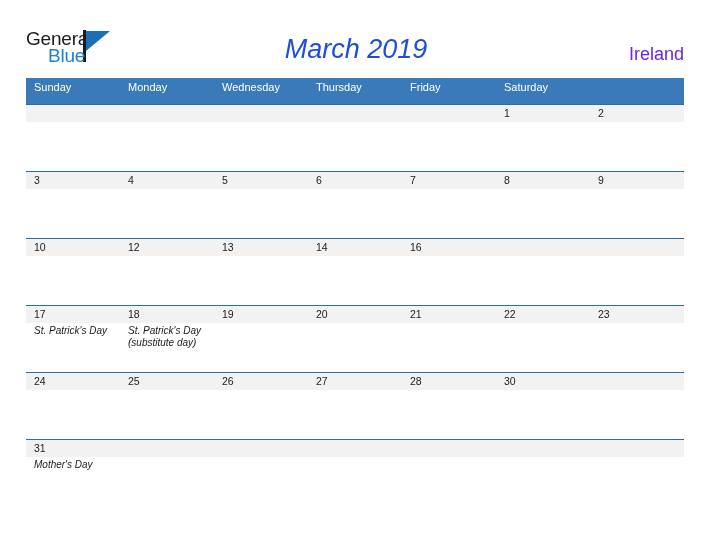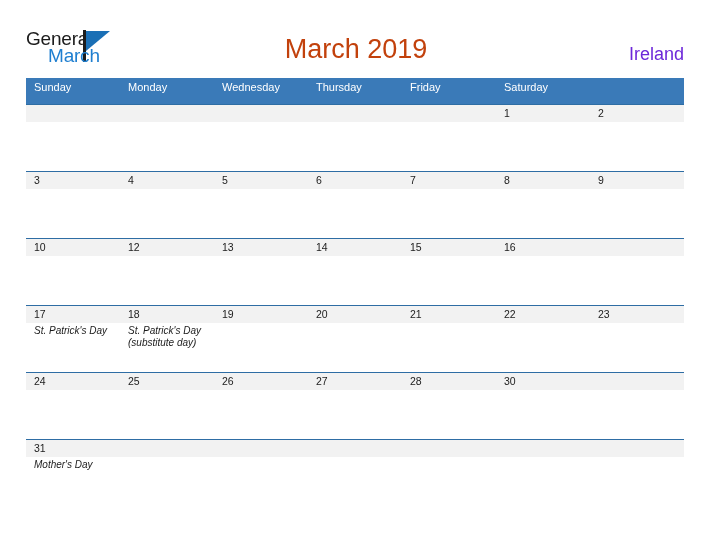--- a/index.html
+++ b/index.html
@@ -77,22 +77,23 @@
   }
 
   .cal-title {
     position: absolute;
     left: 180px;
     top: 33px;
     width: 352px;
     text-align: center;
     font-size: 27px;
     line-height: 32px;
-    color: #c2410c;
-    white-space: nowrap;
+    color: #1d4ed8;
+    white-space: nowrap;
+    font-style: italic;
   }
 
   .cal-region {
     position: absolute;
     right: 28px;
     top: 47px;
     font-size: 18px;
     line-height: 14px;
     color: #6d28d9;
     text-align: center;
@@ -180,21 +181,21 @@
 <body>
 
 <div class="page">
 
   <div class="header">
 
     <div class="logo">
       <span class="logo-general">General</span>
       <span class="logo-bar"></span>
       <span class="logo-tri"></span>
-      <span class="logo-blue">March</span>
+      <span class="logo-blue">Blue</span>
     </div>
 
     <div class="cal-title">March 2019</div>
 
     <div class="cal-region">Ireland</div>
 
   </div>
 
   <div class="grid">
 
@@ -316,26 +317,20 @@
             <div class="day-event"></div>
           </div>
       </div>
       <div class="day-cell">
         <div class="day-num">14</div>
         <div class="day-events">
             <div class="day-event"></div>
           </div>
       </div>
       <div class="day-cell">
-        <div class="day-num">15</div>
-        <div class="day-events">
-            <div class="day-event"></div>
-          </div>
-      </div>
-      <div class="day-cell">
         <div class="day-num">16</div>
         <div class="day-events">
             <div class="day-event"></div>
           </div>
       </div>
     </div>
 
     <div class="week-row">
       <div class="day-cell">
         <div class="day-num">17</div>

